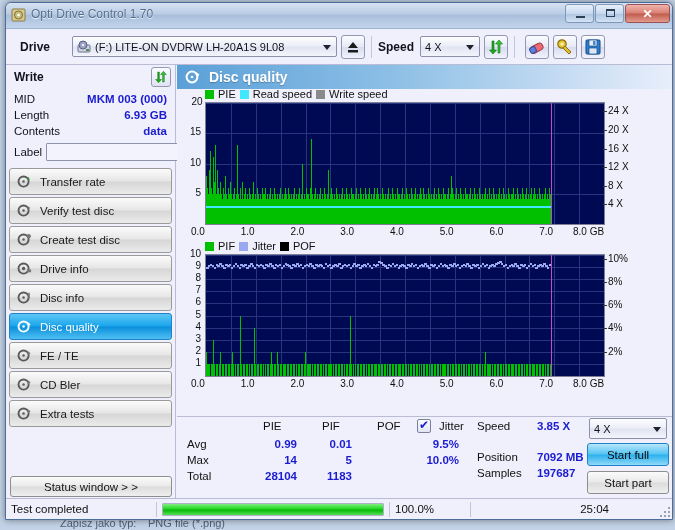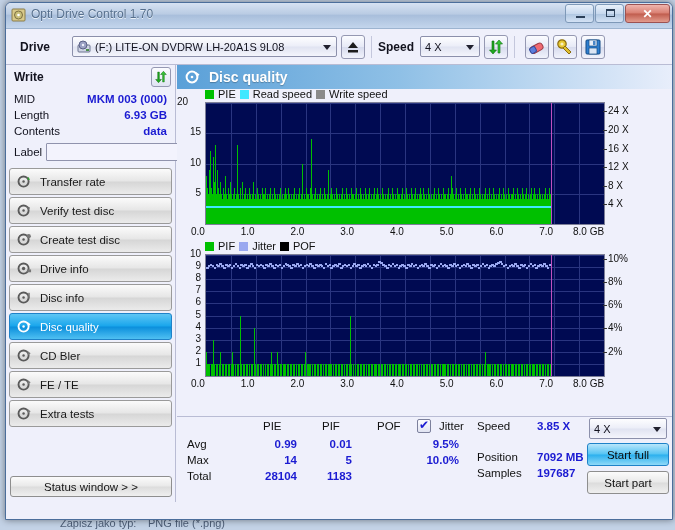--- a/index.html
+++ b/index.html
@@ -461,31 +461,31 @@
           <span>Disc quality</span>
         </div>
         <div class="navitem">
           <span class="navicon">
             <svg width="15" height="15" viewBox="0 0 16 16">
                 <circle cx="7" cy="8" r="5.4" fill="none" stroke="#5a5a5a" stroke-width="2"></circle>
                 <circle cx="7" cy="8" r="1.3" fill="#5a5a5a"></circle>
                 <path d="M11 3 L14.5 5.5 L12 8 Z" fill="#777"></path>
               </svg>
           </span>
-          <span>CD Bler</span>
+          <span>FE / TE</span>
         </div>
         <div class="navitem">
           <span class="navicon">
             <svg width="15" height="15" viewBox="0 0 16 16">
                 <circle cx="7" cy="8" r="5.4" fill="none" stroke="#5a5a5a" stroke-width="2"></circle>
                 <circle cx="7" cy="8" r="1.3" fill="#5a5a5a"></circle>
                 <path d="M11 3 L14.5 5.5 L12 8 Z" fill="#777"></path>
               </svg>
           </span>
-          <span>FE / TE</span>
+          <span>CD Bler</span>
         </div>
         <div class="navitem">
           <span class="navicon">
             <svg width="15" height="15" viewBox="0 0 16 16">
                 <circle cx="7" cy="8" r="5.4" fill="none" stroke="#5a5a5a" stroke-width="2"></circle>
                 <circle cx="7" cy="8" r="1.3" fill="#5a5a5a"></circle>
                 <path d="M11 3 L14.5 5.5 L12 8 Z" fill="#777"></path>
               </svg>
           </span>
           <span>Extra tests</span>
@@ -898,21 +898,21 @@
             <div class="bar" style="left: 341.894px; height: 24.2px; background: rgb(0, 192, 0);"></div>
             <div class="bar" style="left: 342.852px; height: 36.3px; background: rgb(0, 192, 0);"></div>
             <div class="bar" style="left: 343.81px; height: 30.25px; background: rgb(0, 192, 0);"></div>
             <div style="position: absolute; left: 0px; top: 103.083px; width: 344.767px; height: 2px; background: rgb(63, 232, 255);"></div>
             <div style="position: absolute; left: 344.767px; top: 0px; width: 1px; height: 121px; background: rgb(192, 80, 192);"></div>
           </div>
         <div id="yticks0">
             <div class="ax" style="left: 0px; top: 97.75px; width: 24px; text-align: right;">5</div>
             <div class="ax" style="left: 0px; top: 67.5px; width: 24px; text-align: right;">10</div>
             <div class="ax" style="left: 0px; top: 37.25px; width: 24px; text-align: right;">15</div>
-            <div class="ax" style="left: 0px; top: 7px; width: 40px; text-align: left;">20</div>
+            <div class="ax" style="left: 0px; top: 7px; width: 40px; text-align: center;">20</div>
           </div>
         <div id="y2ticks0">
             <div class="ax r" style="left: 431px; top: 109.385px;">4 X</div>
             <div style="position: absolute; left: 426px; top: 115.385px; width: 4px; height: 1px; background: rgb(51, 51, 51);"></div>
             <div class="ax r" style="left: 431px; top: 90.7692px;">8 X</div>
             <div style="position: absolute; left: 426px; top: 96.7692px; width: 4px; height: 1px; background: rgb(51, 51, 51);"></div>
             <div class="ax r" style="left: 431px; top: 72.1538px;">12 X</div>
             <div style="position: absolute; left: 426px; top: 78.1538px; width: 4px; height: 1px; background: rgb(51, 51, 51);"></div>
             <div class="ax r" style="left: 431px; top: 53.5385px;">16 X</div>
             <div style="position: absolute; left: 426px; top: 59.5385px; width: 4px; height: 1px; background: rgb(51, 51, 51);"></div>
@@ -1457,13 +1457,34 @@
         <div class="btn-start primary" style="left:410px;top:26px;width:82px;">
           <span>Start full</span>
         </div>
         <div class="btn-start" style="left:410px;top:54px;width:82px;">
           <span>Start part</span>
         </div>
       </div>
     </div>
   </div>
 
+  <div id="statusbar">
+    <div class="cell" style="width:150px;">Test completed</div>
+    <div class="divider"></div>
+    <div class="cell" style="width:232px;">
+      <div class="progress" style="width:222px;">
+        <i id="progfill" style="width: 100%;"></i>
+      </div>
+    </div>
+    <div class="divider"></div>
+    <div class="cell" style="width:80px;">100.0%</div>
+    <div class="divider"></div>
+    <div class="cell" style="width:143px;justify-content:flex-end;">25:04</div>
+    <div class="grip">
+      <i style="right:0;bottom:0;"></i>
+        <i style="right:4px;bottom:0;"></i>
+        <i style="right:8px;bottom:0;"></i>
+      <i style="right:0;bottom:4px;"></i>
+        <i style="right:4px;bottom:4px;"></i>
+      <i style="right:0;bottom:8px;"></i>
+    </div>
+  </div>
 </div>
 
 </body></html>

